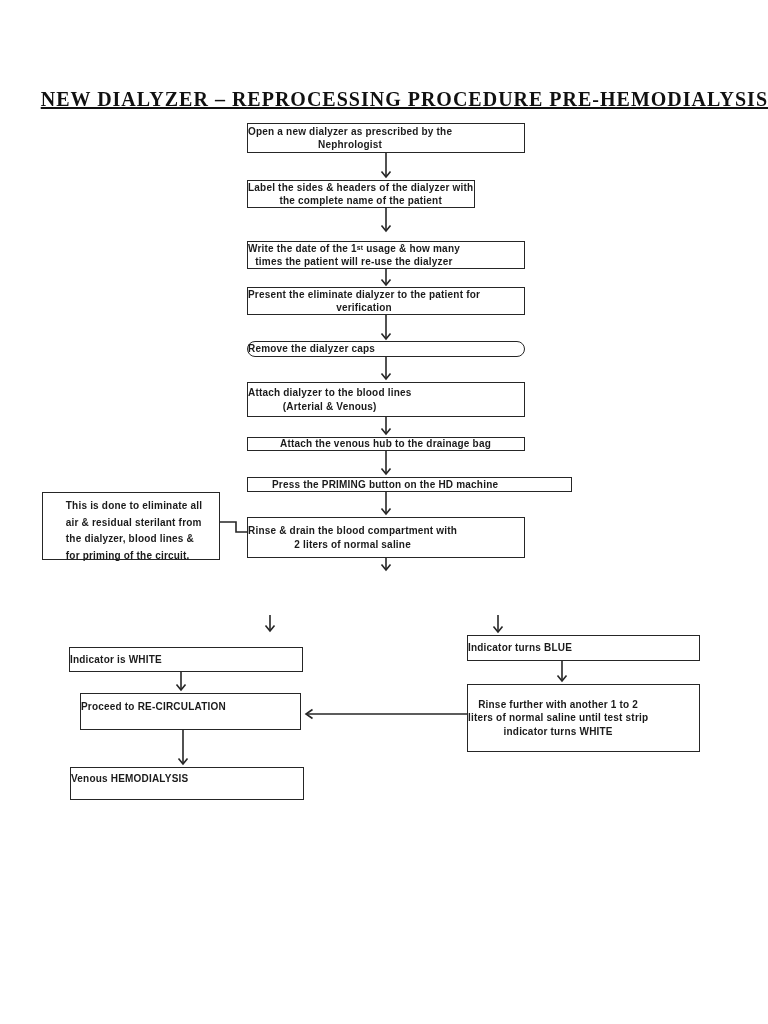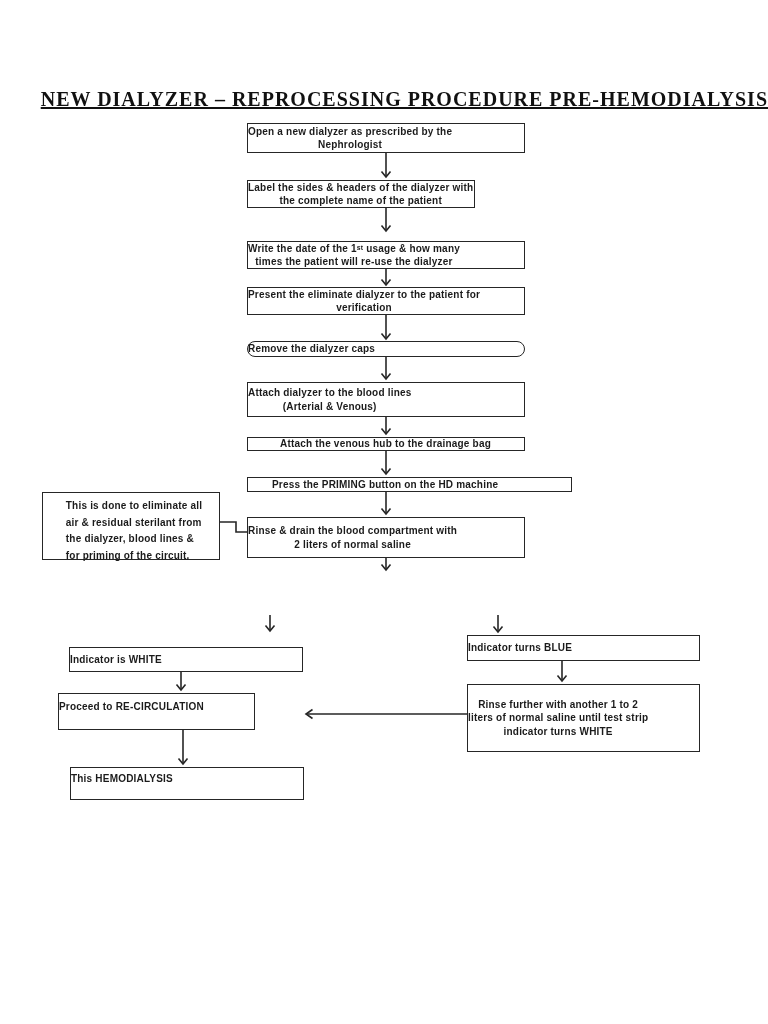--- a/index.html
+++ b/index.html
@@ -36,21 +36,21 @@
   #n-priming{left:247px;top:477px;width:325px;height:15px;padding-left:24px;}
   #n-rinse  {left:247px;top:517px;width:278px;height:41px;}
   #n-test   {left:247px;top:572px;width:278px;height:43px;}
   
   #n-note   {left:42px;top:492px;width:178px;height:68px;
              justify-content:center;align-items:flex-start;
              padding:5px 4px 0 10px;line-height:1.66;}
   #n-note span{text-align:left;}
   
   #n-white  {left:69px;top:634px;width:234px;height:25px;margin-top:13px;}
-  #n-proceed{left:58px;top:693px;width:197px;height:37px;padding-bottom:10px;}
+  #n-proceed{left:80px;top:693px;width:221px;height:37px;padding-bottom:10px;}
   #n-start  {left:70px;top:767px;width:234px;height:33px;padding-bottom:9px;}
   
   #n-blue   {left:467px;top:635px;width:233px;height:26px;}
   #n-rinse2 {left:467px;top:684px;width:233px;height:68px;}
   #connectors{position:absolute;left:0;top:0;width:768px;height:1024px;pointer-events:none;}
 </style>
 </head>
 <body>
 
 <div id="page">
@@ -132,21 +132,21 @@
 for priming of the circuit.</span>
   </div>
 
   <div class="node" id="n-white">
     <span>Indicator is WHITE</span>
   </div>
   <div class="node" id="n-proceed">
     <span>Proceed to RE-CIRCULATION</span>
   </div>
   <div class="node" id="n-start">
-    <span>This HEMODIALYSIS</span>
+    <span>Venous HEMODIALYSIS</span>
   </div>
 
   <div class="node" id="n-blue">
     <span>Indicator turns BLUE</span>
   </div>
   <div class="node" id="n-rinse2">
     <span>Rinse further with another 1 to 2
 liters of normal saline until test strip
 indicator turns WHITE</span>
   </div>

